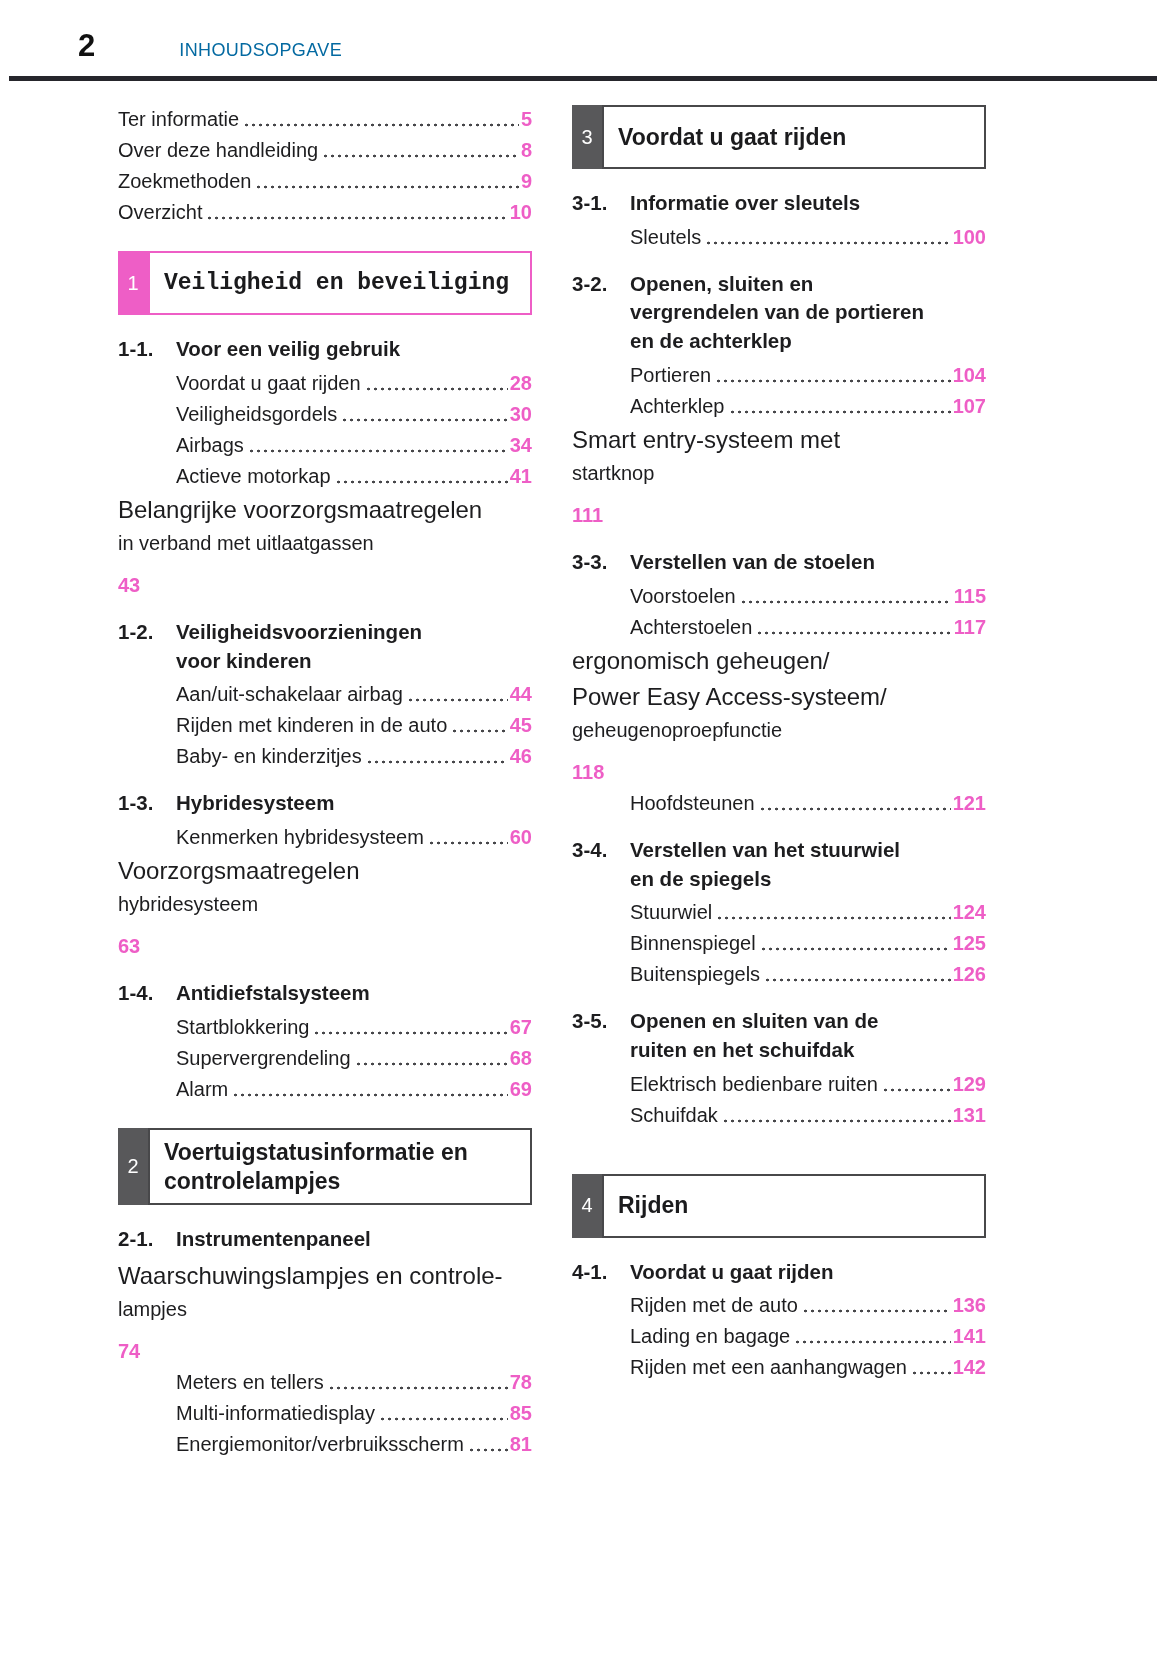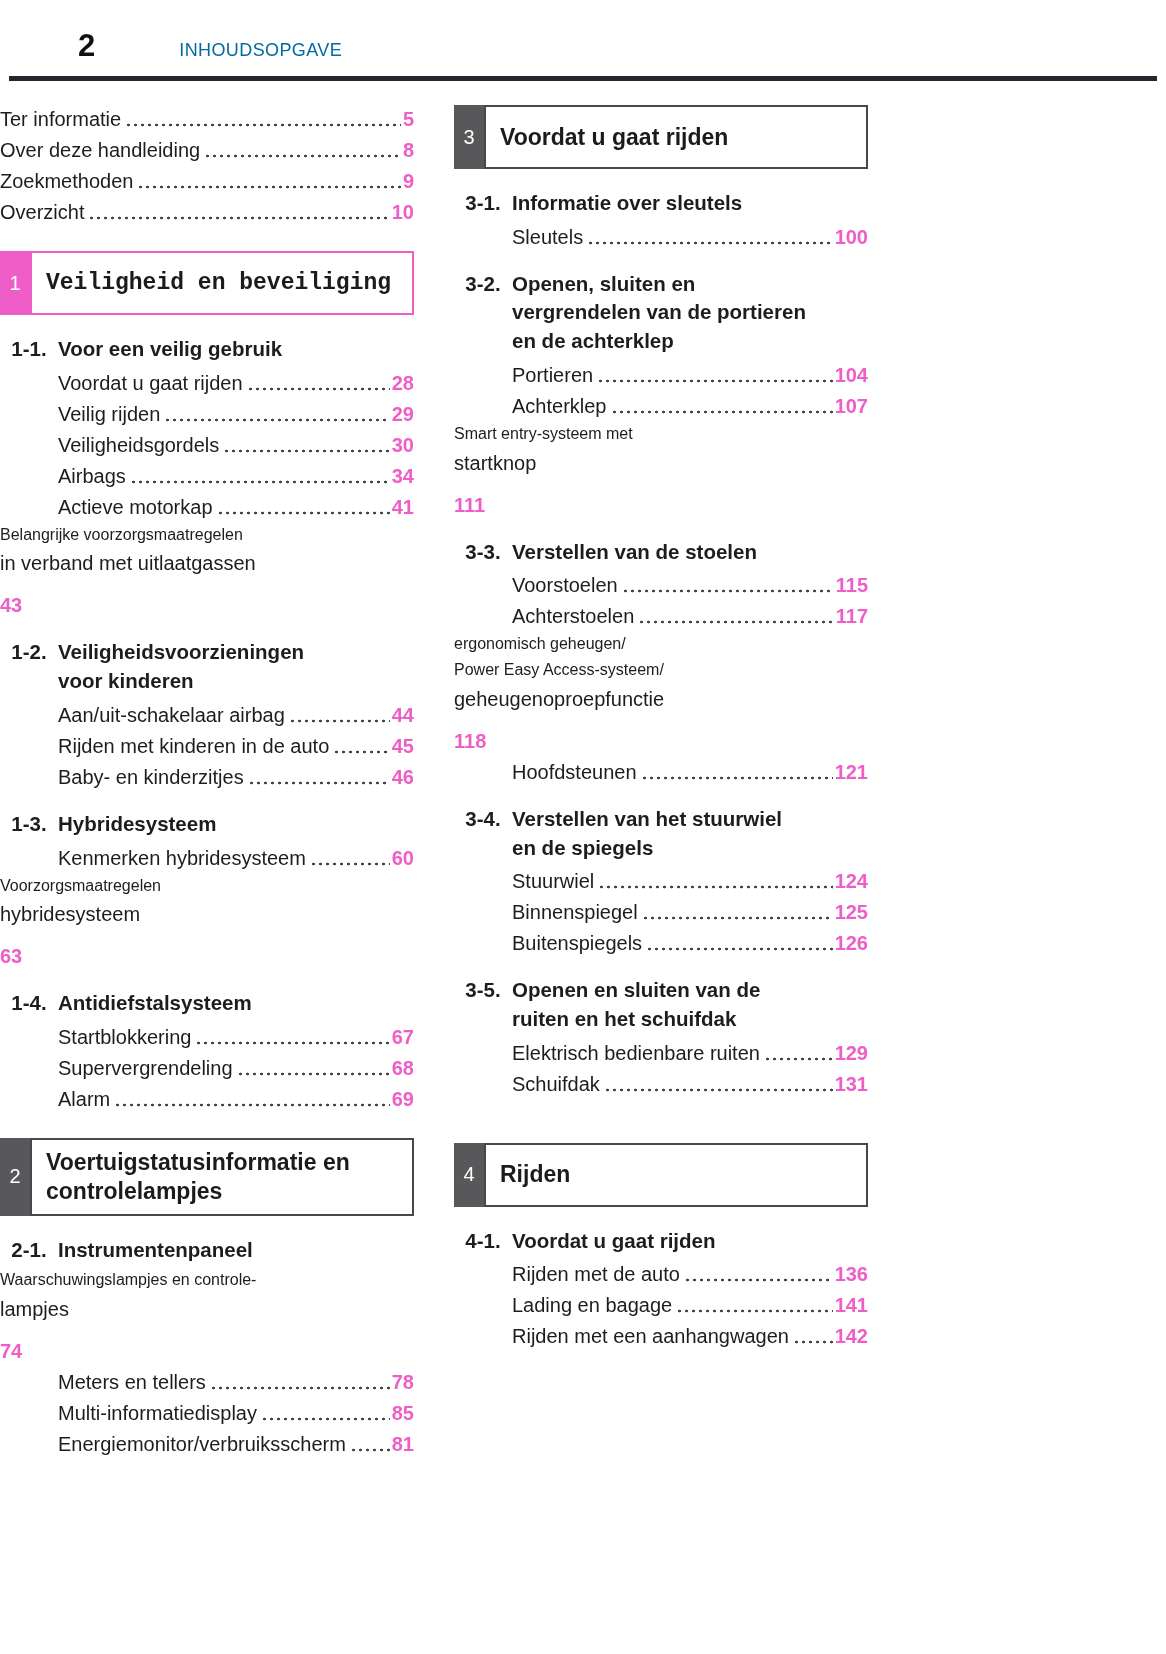--- a/index.html
+++ b/index.html
@@ -9,39 +9,39 @@
     font-family:"Liberation Sans",sans-serif;color:#1d1d1f;
     background:#fff;overflow:hidden;
   }
   
   .header{display:flex;align-items:baseline;padding:28px 0 0 78px;}
   .folio{font-size:31px;font-weight:700;color:#111;}
   .htitle{font-size:18px;margin-left:84px;letter-spacing:.4px;color:#0369a1;}
   .rule{height:5px;background:var(--rule-dark,#26262c);margin:12px 9px 0 9px;}
   
   .columns{display:flex;padding-top:20px;}
-  .col{width:414px;}
+  .col{width:414px;margin-left:118px;}
   .col-right{margin-left:40px;}
   
   .entry{display:flex;font-size:20px;line-height:1.3;margin:5px 0;}
   .lbl{flex:0 1 auto;}
   .leader{
     flex:1 0 12px;align-self:flex-end;height:6px;margin:0 2px 4px 4px;
     background-image:radial-gradient(circle,#47474a 1.3px,transparent 1.6px);
     background-size:7px 6px;background-position:left bottom;background-repeat:repeat-x;
   }
   .pg{color:var(--accent-pink,#ee5ec6);font-weight:700;}
   .ind1{margin-left:58px;}
   .ind2{margin-left:74px;}
   .multi{margin:5px 0;}
-  .multi .pre{font-size:16px;line-height:1.3;margin:5px 0 0;}
+  .multi .pre{font-size:24px;line-height:1.3;margin:5px 0 0;}
   .multi .entry{margin:5px 0 0;flex-direction:column;}
   
   .sub{display:flex;font-size:20.5px;font-weight:700;margin:20px 0 6px;line-height:1.4;}
-  .subnum{width:58px;flex:0 0 58px;text-align:center;}
+  .subnum{width:58px;flex:0 0 58px;}
   .subtitle{white-space:pre-line;}
   
   .banner{display:flex;align-items:stretch;margin:26px 0 14px;}
   .banner .tab{
     flex:0 0 30px;min-height:64px;display:flex;align-items:center;justify-content:center;
     color:#fff;font-size:20px;font-weight:400;
   }
   .banner .box{
     flex:1;border:2px solid;display:flex;align-items:center;
     padding:8px 14px;font-size:23px;font-weight:700;line-height:1.25;white-space:pre-line;color:#1b1b1d;
@@ -97,25 +97,20 @@
       <div class="sub">
         <span class="subnum">1-1.</span>
         <span class="subtitle">Voor een veilig gebruik</span>
       </div>
       <div class="entry ind1">
         <span class="lbl">Voordat u gaat rijden</span>
         <span class="leader"></span>
         <span class="pg">28</span>
       </div>
       <div class="entry ind1">
-        <span class="lbl">Veilig rijden</span>
-        <span class="leader"></span>
-        <span class="pg">29</span>
-      </div>
-      <div class="entry ind1">
         <span class="lbl">Veiligheidsgordels</span>
         <span class="leader"></span>
         <span class="pg">30</span>
       </div>
       <div class="entry ind1">
         <span class="lbl">Airbags</span>
         <span class="leader"></span>
         <span class="pg">34</span>
       </div>
       <div class="entry ind1">

